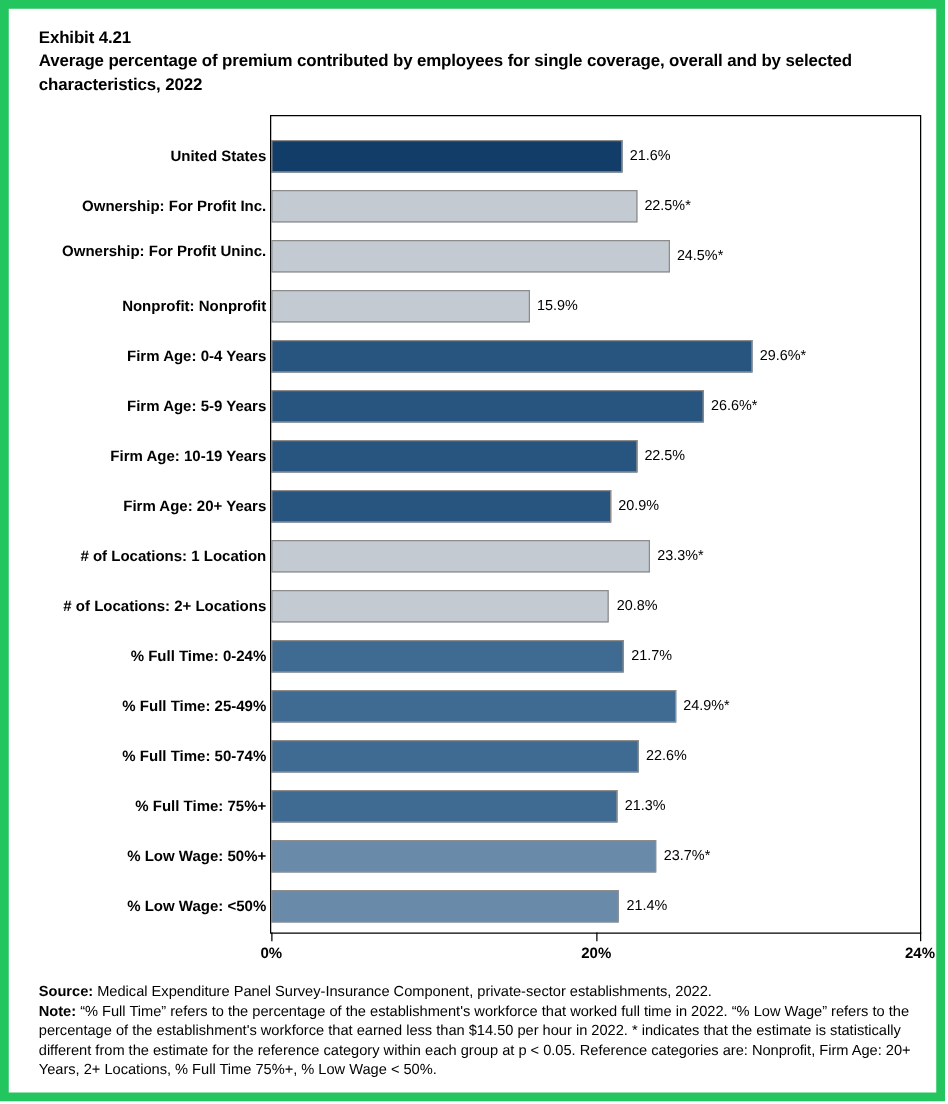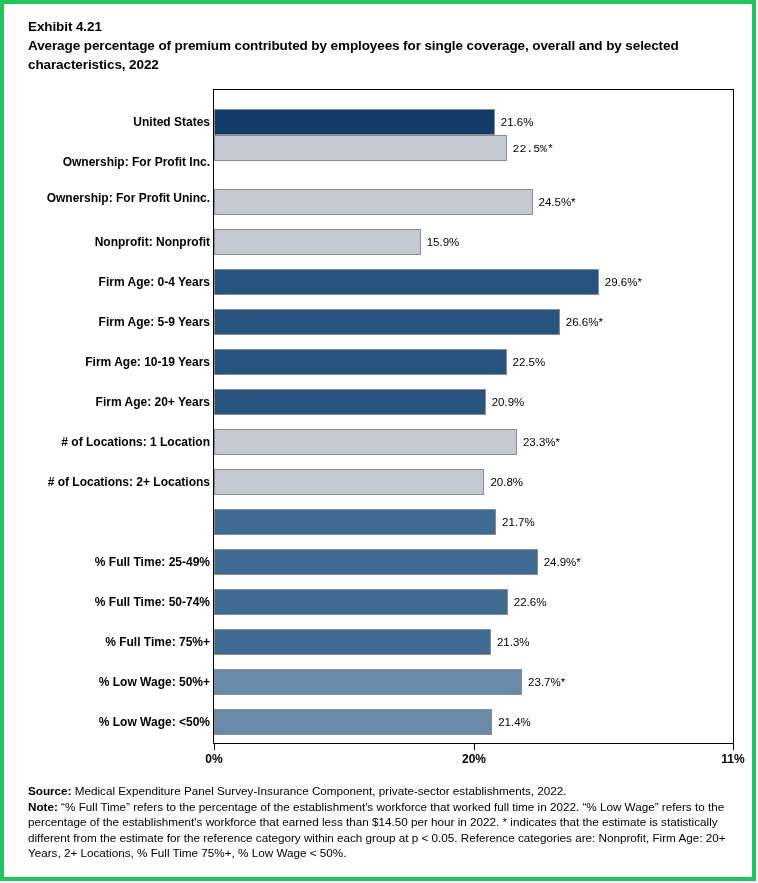--- a/index.html
+++ b/index.html
@@ -11,21 +11,21 @@
     width: 758px;
     height: 883px;
     font-family: "Liberation Sans", sans-serif;
     color: #000000;
     overflow: hidden;
   }
   #page {
     position: relative;
     width: 756px;
     height: 881px;
-    border: 4px solid #22c55e;
+    border: 7px solid #22c55e;
     box-sizing: border-box;
     background: #ffffff;
   }
 
   
   #title-block {
     position: absolute;
     left: 24px;
     top: 13px;
     width: 712px;
@@ -155,34 +155,35 @@
       <div class="cat-label" style="top: 32px;">United States</div>
       <div class="cat-label" style="top: 72px;">Ownership: For Profit Inc.</div>
       <div class="cat-label" style="top: 108px;">Ownership: For Profit Uninc.</div>
       <div class="cat-label" style="top: 152px;">Nonprofit: Nonprofit</div>
       <div class="cat-label" style="top: 192px;">Firm Age: 0-4 Years</div>
       <div class="cat-label" style="top: 232px;">Firm Age: 5-9 Years</div>
       <div class="cat-label" style="top: 272px;">Firm Age: 10-19 Years</div>
       <div class="cat-label" style="top: 312px;">Firm Age: 20+ Years</div>
       <div class="cat-label" style="top: 352px;"># of Locations: 1 Location</div>
       <div class="cat-label" style="top: 392px;"># of Locations: 2+ Locations</div>
+      <div class="cat-label" style="top: 432px;">% Full Time: 0-24%</div>
       <div class="cat-label" style="top: 472px;">% Full Time: 25-49%</div>
       <div class="cat-label" style="top: 512px;">% Full Time: 50-74%</div>
       <div class="cat-label" style="top: 552px;">% Full Time: 75%+</div>
       <div class="cat-label" style="top: 592px;">% Low Wage: 50%+</div>
       <div class="cat-label" style="top: 632px;">% Low Wage: &lt;50%</div>
     </div>
 
   <div id="chart-frame"></div>
   <div id="plot">
       <div class="bar-row" style="top: 19px; width: 520px;">
         <div class="bar" style="width: 280.8px; background: rgb(18, 61, 104);"></div>
         <div class="bar-label" style="left: 280.8px;">21.6%</div>
       </div>
-      <div class="bar-row" style="top: 45px; width: 520px; font-family: Liberation Mono, monospace;">
+      <div class="bar-row" style="top: 59px; width: 520px;">
         <div class="bar" style="width: 292.5px; background: rgb(195, 202, 210);"></div>
         <div class="bar-label" style="left: 292.5px;">22.5%*</div>
       </div>
       <div class="bar-row" style="top: 99px; width: 520px;">
         <div class="bar" style="width: 318.5px; background: rgb(195, 202, 210);"></div>
         <div class="bar-label" style="left: 318.5px;">24.5%*</div>
       </div>
       <div class="bar-row" style="top: 139px; width: 520px;">
         <div class="bar" style="width: 206.7px; background: rgb(195, 202, 210);"></div>
         <div class="bar-label" style="left: 206.7px;">15.9%</div>
@@ -236,21 +237,21 @@
         <div class="bar-label" style="left: 278.2px;">21.4%</div>
       </div>
     </div>
 
   <div id="x-axis">
       <div class="tick" style="left: 0px;"></div>
       <div class="tick-label" style="left: 0px;">0%</div>
       <div class="tick" style="left: 260px;"></div>
       <div class="tick-label" style="left: 260px;">20%</div>
       <div class="tick" style="left: 519px;"></div>
-      <div class="tick-label" style="left: 519px;">11%</div>
+      <div class="tick-label" style="left: 519px;">24%</div>
     </div>
 
   <div id="footnotes">
     <p><span class="fn-lead">Source:</span><span> Medical Expenditure Panel Survey-Insurance Component, private-sector establishments, 2022.</span></p>
     <p><span class="fn-lead">Note:</span><span> “% Full Time” refers to the percentage of the establishment's workforce that worked full time in 2022. “% Low Wage” refers to the percentage of the establishment's workforce that earned less than $14.50 per hour in 2022. * indicates that the estimate is statistically different from the estimate for the reference category within each group at p &lt; 0.05.  Reference categories are: Nonprofit, Firm Age: 20+ Years, 2+ Locations, % Full Time 75%+, % Low Wage &lt; 50%.</span></p>
   </div>
 
 </div>
 
 </body></html>

